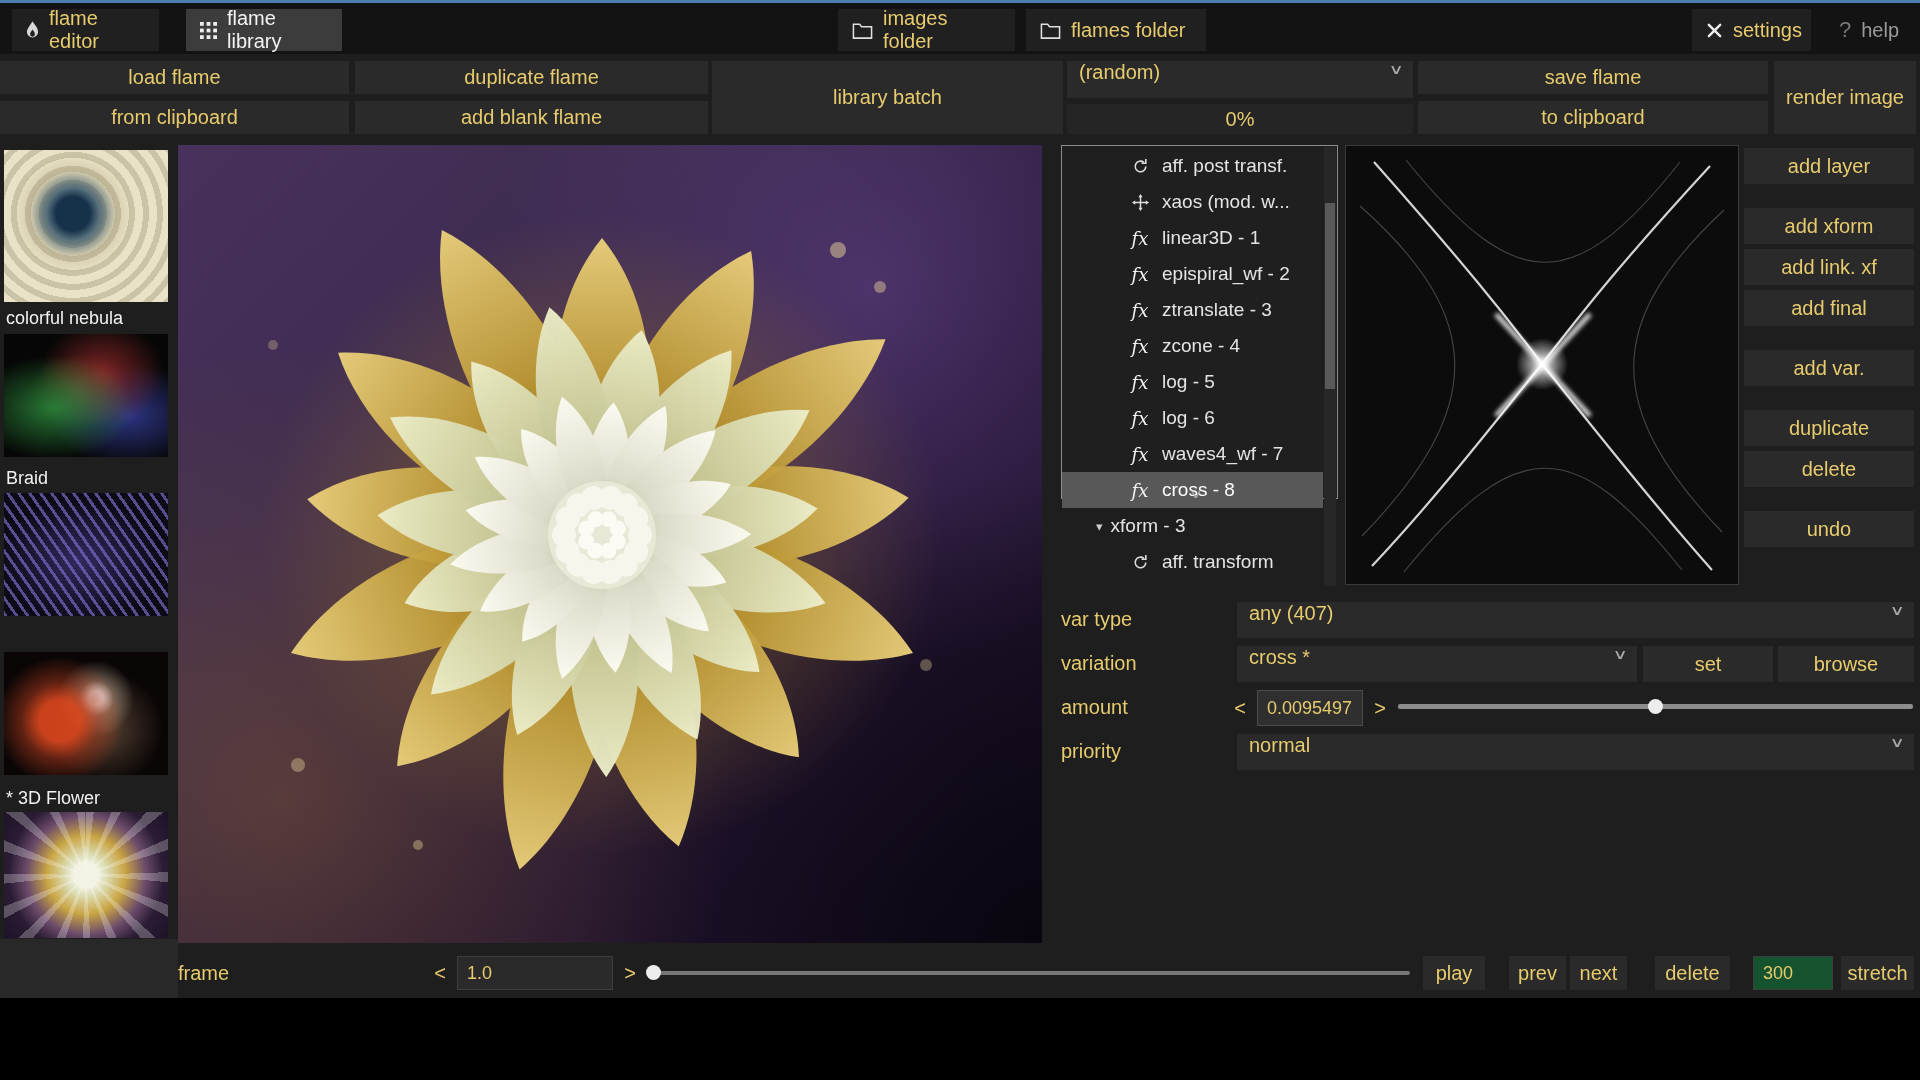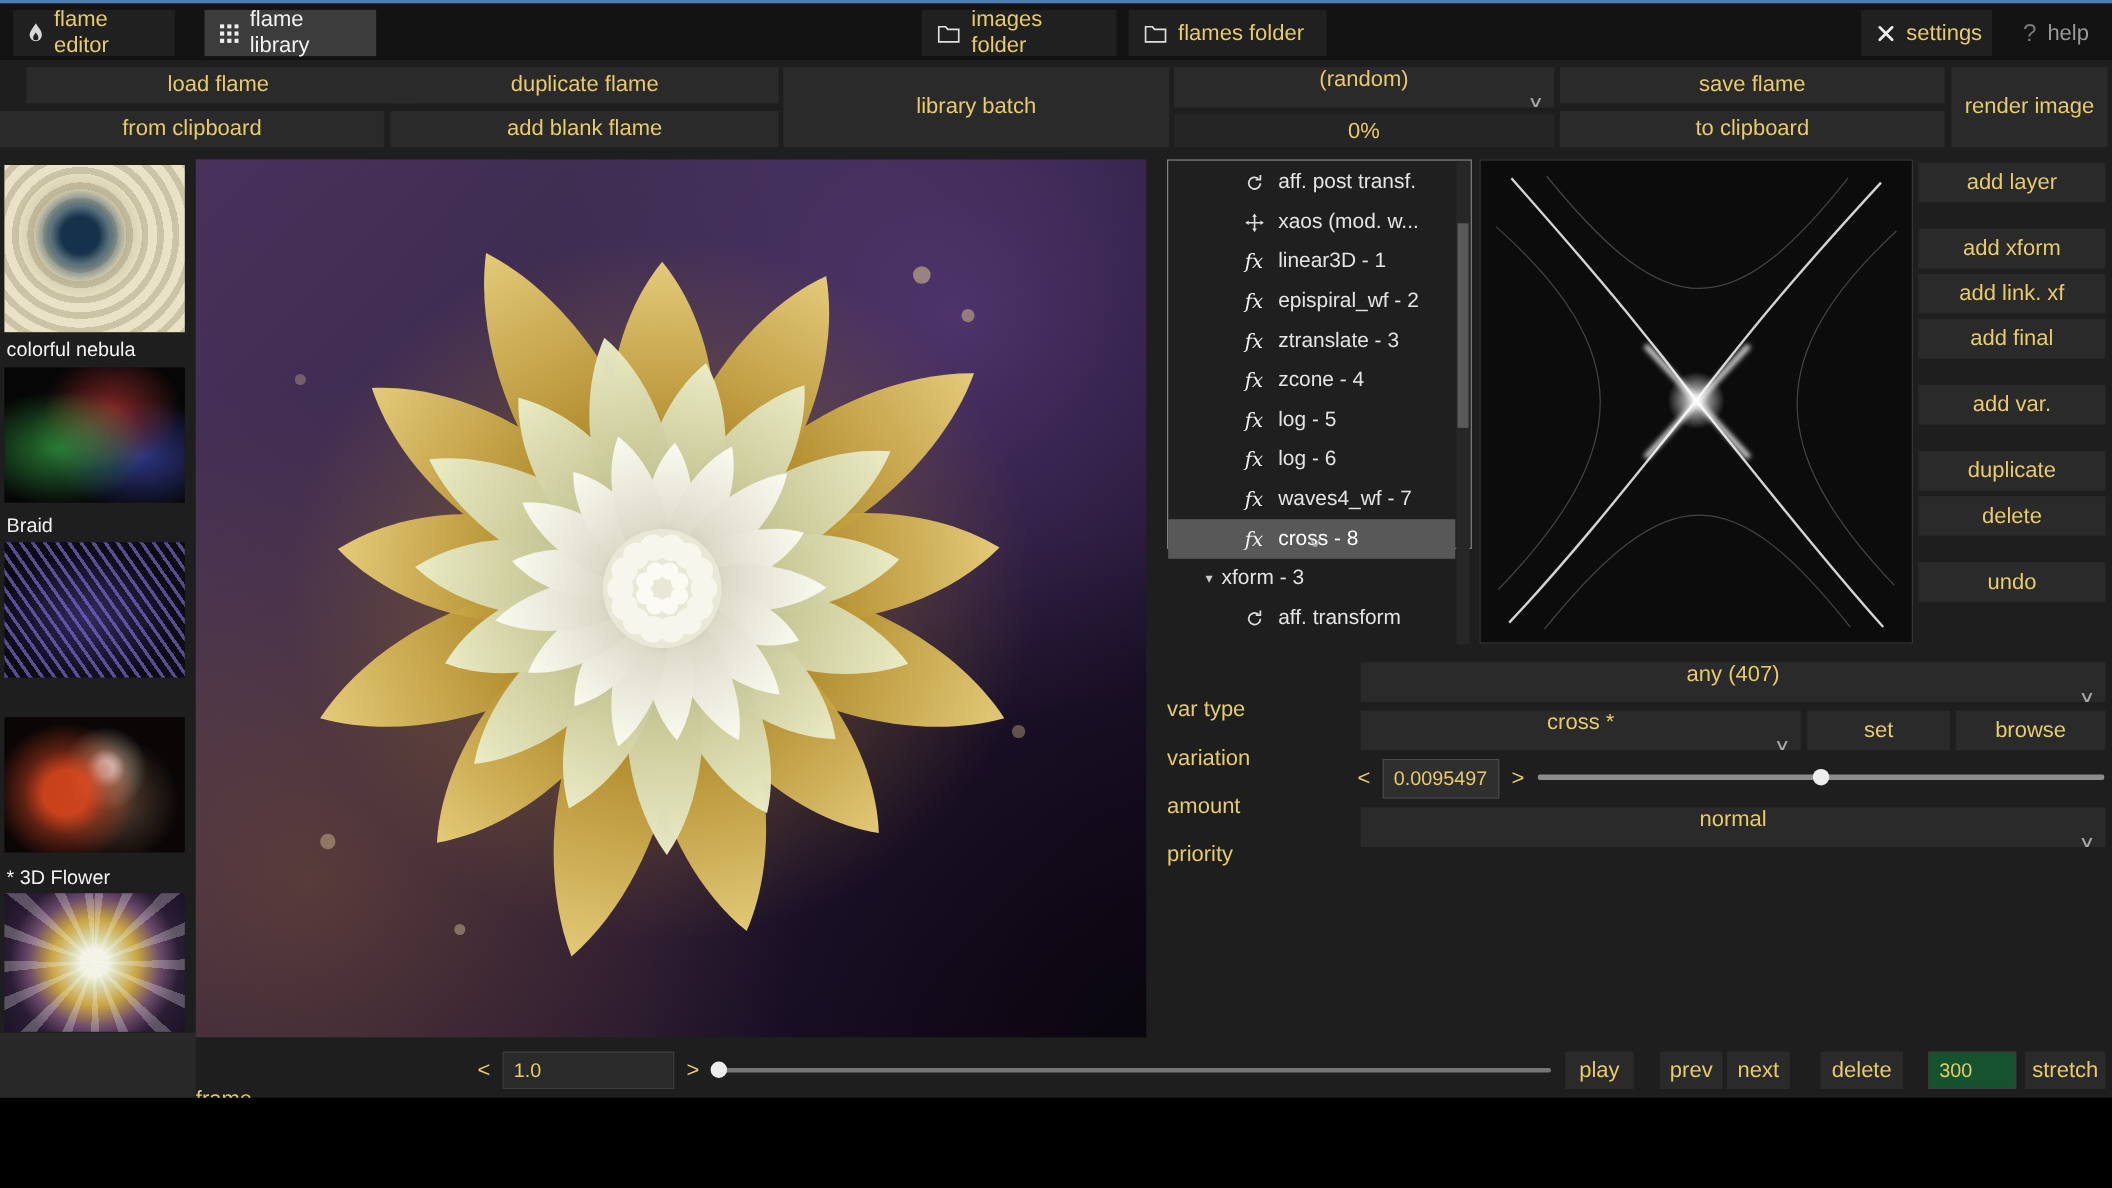--- a/index.html
+++ b/index.html
@@ -13,24 +13,24 @@
 
   
   #topbar{position:absolute;left:0;top:0;width:1920px;height:54px;background:#131313;border-top:3px solid #4d7cb0;}
   .tbtn{position:absolute;top:6px;height:42px;display:flex;align-items:center;gap:10px;padding:0 14px;background:#202020;color:var(--yel);font-size:20px;cursor:pointer;}
   .tbtn.active{background:#3c3c3c;color:#f2f2f2;}
   .tbtn.plain{background:transparent;color:#9a9a9a;}
   .tbtn svg{flex:0 0 auto;}
 
   
   .btn{position:absolute;background:var(--btn);color:var(--yel);font-size:20px;display:flex;align-items:center;justify-content:center;cursor:pointer;}
-  .drop{position:absolute;background:var(--btn);color:var(--yel);font-size:20px;display:flex;align-items:center;padding:0 12px;cursor:pointer;flex-direction:column;}
+  .drop{position:absolute;background:var(--btn);color:var(--yel);font-size:20px;display:flex;padding:0 12px;cursor:pointer;}
   .chev{margin-left:auto;color:#a8a8a8;font-size:14px;transform:scaleX(1.5);}
   .field{position:absolute;background:#2f2f2f;border:1px solid #4c4c4c;color:var(--yel);font-size:18px;display:flex;align-items:center;padding:0 9px;}
-  .lbl{position:absolute;color:var(--yel);font-size:20px;margin-top:26px;}
+  .lbl{position:absolute;color:var(--yel);font-size:20px;}
   .stepper{position:absolute;color:var(--yel);font-size:20px;display:flex;align-items:center;justify-content:center;cursor:pointer;}
   .track{position:absolute;background:#8d8d8d;border-radius:2px;cursor:pointer;}
   .thumbdot{position:absolute;width:15px;height:15px;border-radius:50%;background:#ededed;cursor:pointer;}
 
   
   .sblbl{position:absolute;left:6px;color:#f2f2f2;font-size:18px;}
   .thumb{position:absolute;left:4px;width:164px;cursor:pointer;}
   .thumb-gnarl{background:
     radial-gradient(circle at 42% 42%, #16324a 0 13%, rgba(58,88,108,.85) 20%, rgba(150,140,100,.25) 33%, rgba(0,0,0,0) 46%),
     repeating-radial-gradient(circle at 42% 42%, rgba(96,86,52,.22) 0 6px, rgba(0,0,0,0) 6px 14px),
@@ -129,21 +129,21 @@
         </svg>
       <span>settings</span>
     </div>
     <div class="tbtn plain" style="left:1825px;width:93px;">
       <span style="font-size:22px;color:#777;">?</span>
       <span>help</span>
     </div>
   </div>
 
   <div>
-    <div class="btn" style="left:0;top:61px;width:349px;height:33px;margin-left:24px;">
+    <div class="btn" style="left:0;top:61px;width:349px;height:33px;">
         <span>load flame</span>
       </div>
     <div class="btn" style="left:0;top:101px;width:349px;height:33px;">
         <span>from clipboard</span>
       </div>
     <div class="btn" style="left:355px;top:61px;width:353px;height:33px;">
         <span>duplicate flame</span>
       </div>
     <div class="btn" style="left:355px;top:101px;width:353px;height:33px;">
         <span>add blank flame</span>

